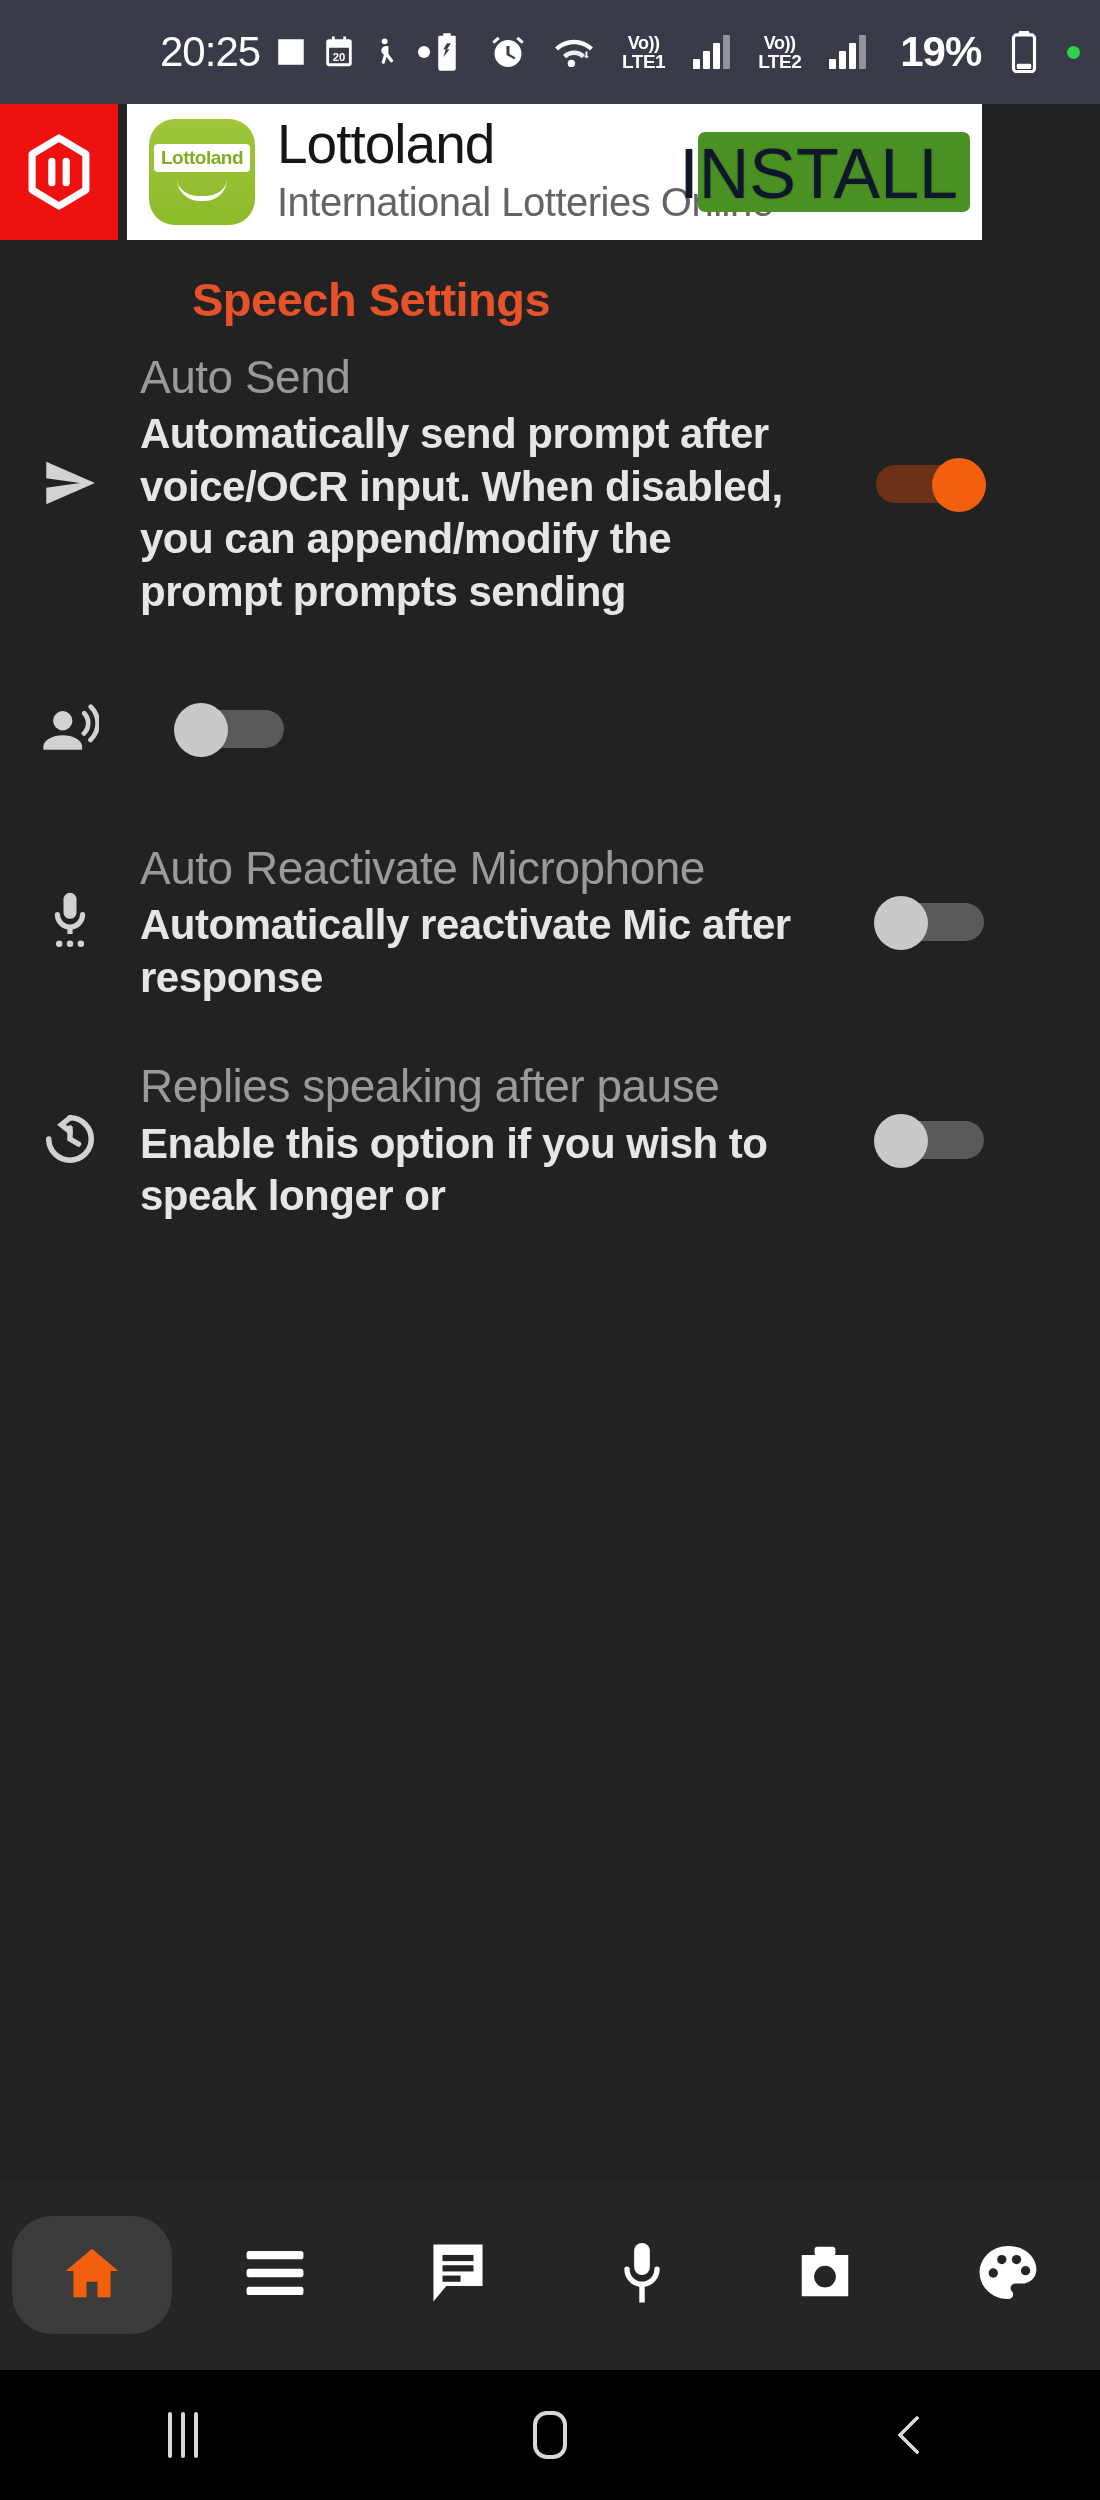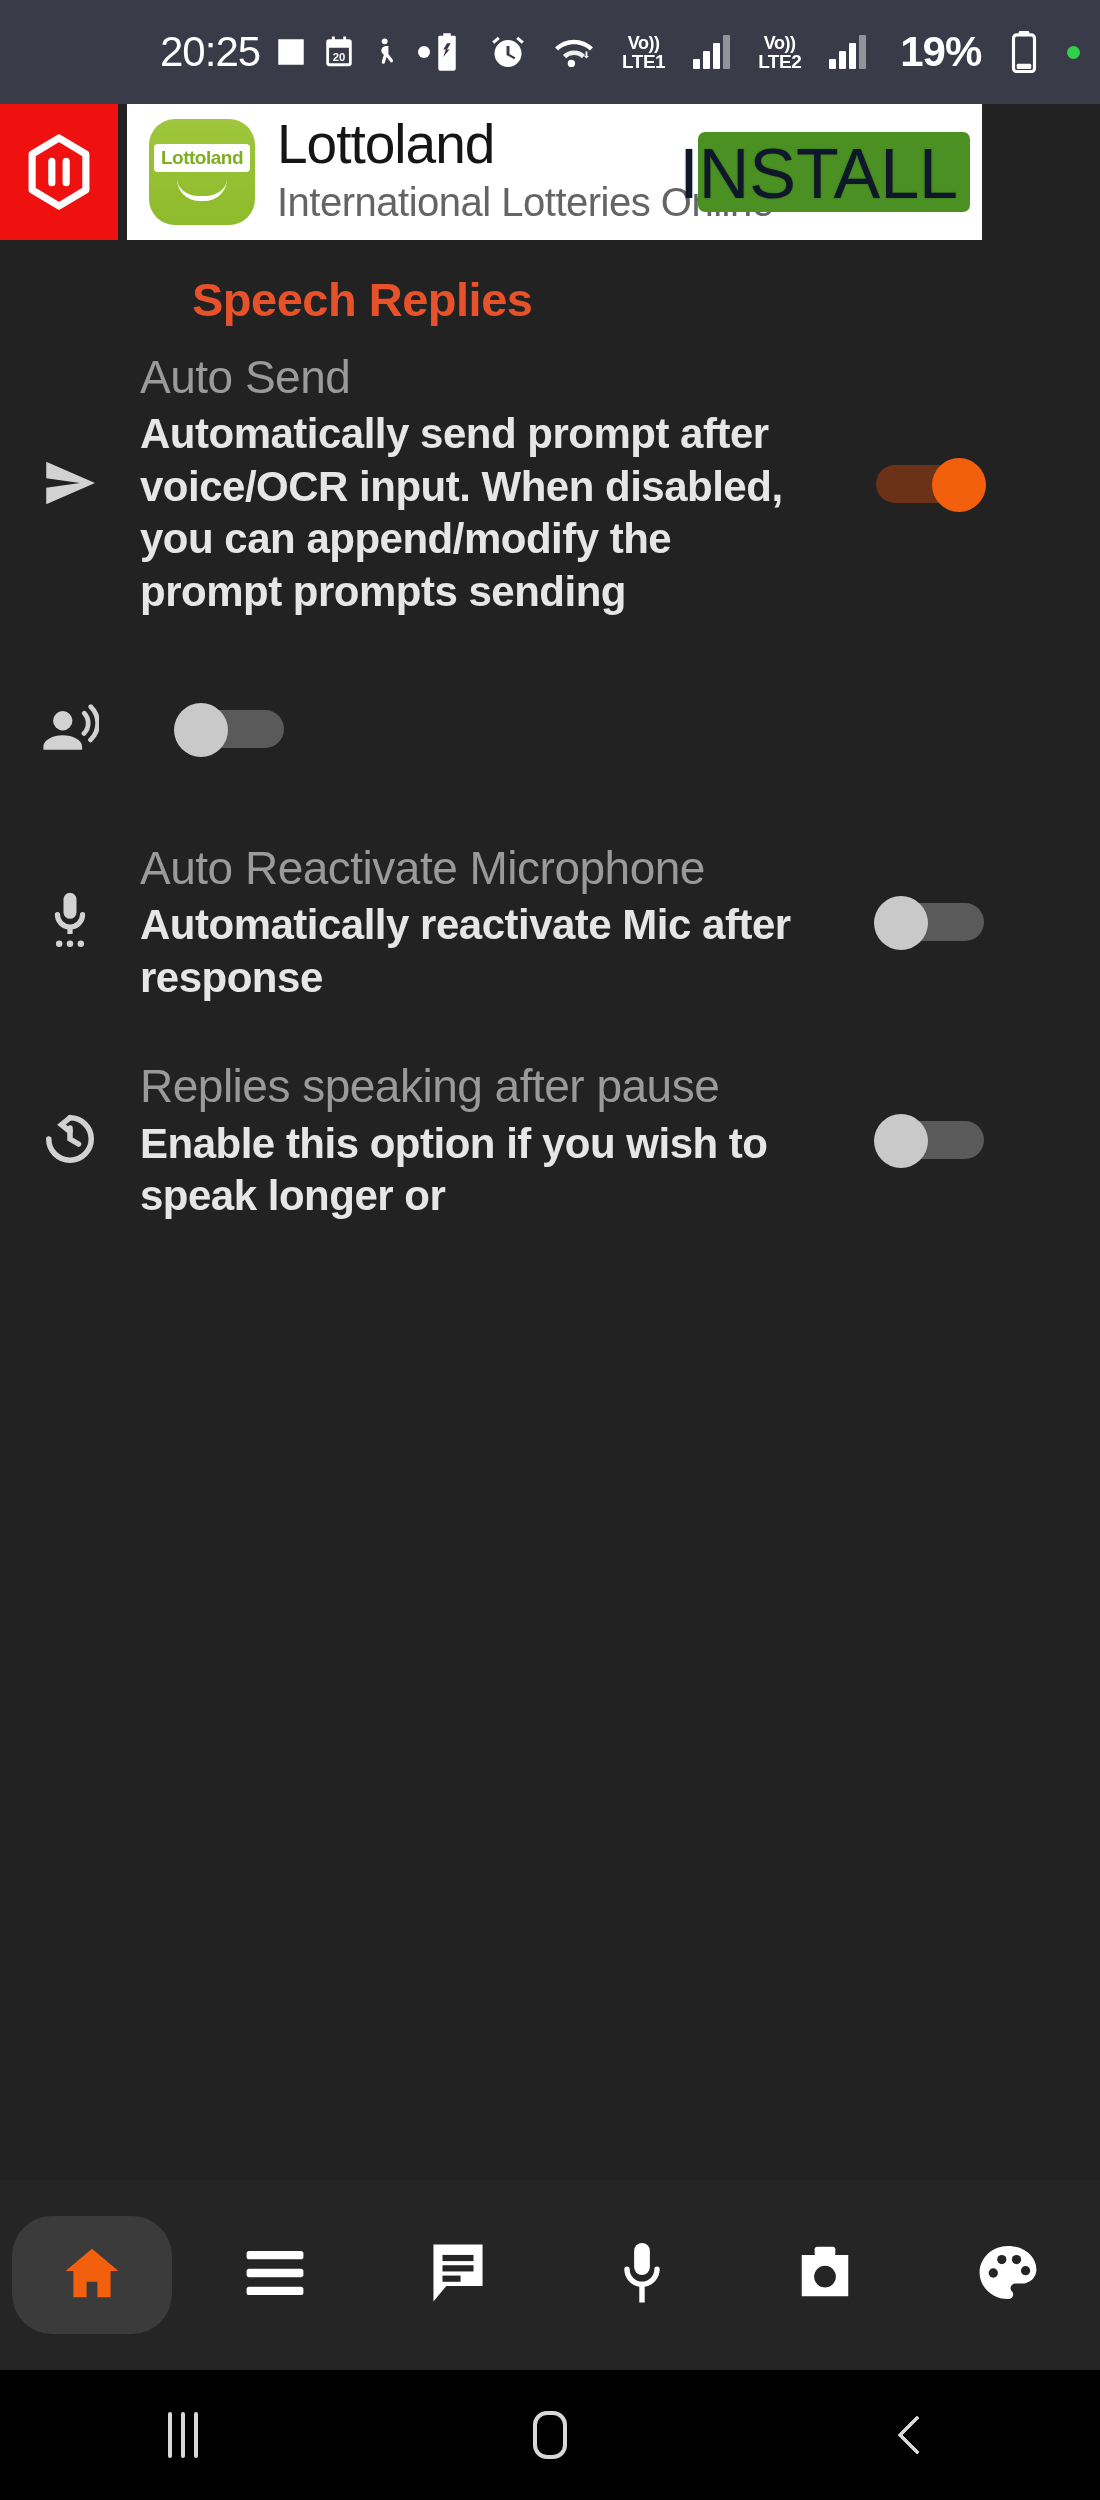--- a/index.html
+++ b/index.html
@@ -413,21 +413,21 @@
       </div>
       <div id="ad-title">Lottoland</div>
       <div id="ad-sub">International Lotteries Online</div>
       <div id="ad-install"></div>
       <div id="ad-install-label">INSTALL</div>
     </div>
   </div>
 
   <div id="content">
 
-    <div id="page-title">Speech Replies</div>
+    <div id="page-title">Speech Settings</div>
 
     <div class="setting-row" style="margin-top:20px">
       <div class="row-icon">
         <svg width="60" height="60" viewBox="0 0 24 24" fill="#d2d2d2">
           <path d="M2.5 20.5L22 12 2.5 3.5v6.6L16 12 2.5 13.9v6.6z"></path>
         </svg>
       </div>
       <div class="row-text">
         <div class="row-title">Auto Send</div>
         <div class="row-desc">Automatically send prompt after voice/OCR input. When disabled, you can append/modify the prompt prompts sending</div>

